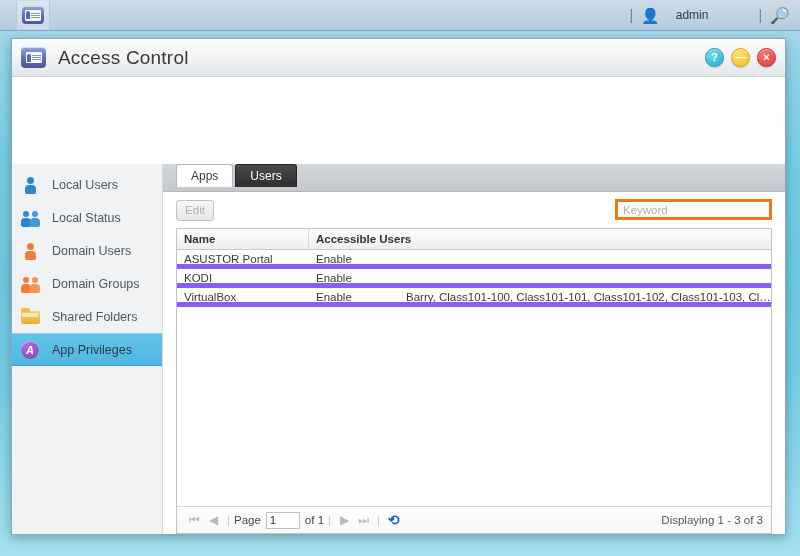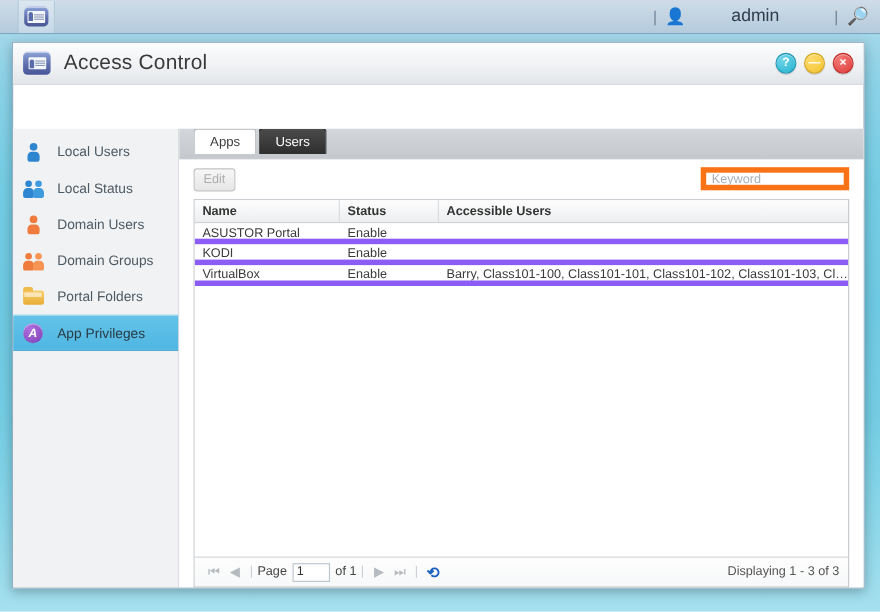--- a/index.html
+++ b/index.html
@@ -37,29 +37,29 @@
   .idcard-head { width: 4px; height: 8px; background: #5a6bab; border-radius: 2px 2px 0 0; }
   .idcard-lines { display: flex; flex-direction: column; gap: 1px; flex: 1; }
   .idcard-lines i { display: block; height: 1px; background: #8b97b8; }
 
   #desktop-right {
     margin-left: auto; display: flex; align-items: center;
     height: 100%; color: #3b4a57; font-size: 12px;
   }
   .divider-bar { color: #6e8296; margin: 0 8px; font-size: 14px; }
   #user-glyph { font-size: 15px; color: #4a5562; line-height: 1; }
-  #admin-name { margin: 0 42px 0 41px; font-size: 16px; color: #2f3c49; text-align: right; }
+  #admin-name { margin: 0 42px 0 16px; font-size: 12px; color: #2f3c49; text-align: right; }
   #search-glyph { font-size: 16px; color: #3b4a57; margin-right: 10px; transform: scaleX(-1); }
 
   
   #window {
     position: absolute; left: 11px; top: 38px; width: 775px; height: 497px;
     background: #fff; border: 1px solid #8aa7bb;
     box-shadow: 0 3px 10px rgba(0,0,0,.28);
-    display: flex; flex-direction: column;
+    display: flex; flex-direction: column; gap: 47px;
   }
   #titlebar {
     height: 38px; flex: 0 0 38px; position: relative;
     background: linear-gradient(180deg, #fbfcfd 0%, #f0f2f4 55%, #e3e6ea 100%);
     border-bottom: 1px solid #c9ced4;
     display: flex; align-items: center;
   }
   #title-icon { margin-left: 9px; }
   #title-icon .idcard { width: 25px; height: 21px; }
   #window-title {
@@ -149,22 +149,22 @@
     padding: 0 13px; background: #fff; position: relative;
   }
   #edit-button {
     min-width: 38px; height: 21px; padding: 0 8px;
     background: linear-gradient(180deg, #f7f7f7 0%, #e6e6e6 100%);
     border: 1px solid #c2c2c2; border-radius: 3px;
     font-size: 11.5px; color: #adadad; cursor: default;
     display: flex; align-items: center; justify-content: center;
   }
   #keyword-input {
-    position: absolute; right: 13px; top: 7px; width: 135px; height: 21px;
-    border: 5px solid #f97316; background: #fff; font-size: 11.5px;
+    position: absolute; right: 13px; top: 7px; width: 157px; height: 21px;
+    border: 3px solid #f97316; background: #fff; font-size: 11.5px;
     color: #444; padding: 0 5px; font-family: "Liberation Sans", sans-serif;
     outline: none;
   }
   #keyword-input::placeholder { color: #a9b0b7; }
 
   #grid {
     margin: 0 13px; flex: 1; min-height: 0;
     border: 1px solid #bfc4c9; display: flex; flex-direction: column;
   }
   #grid-head {
@@ -292,21 +292,21 @@
           <span class="p-head org2" style="left:11px;top:3px;width:6px;height:6px;"></span>
           <span class="p-body org2" style="left:9px;top:10px;width:10px;height:9px;"></span>
         </span>
         <span class="side-label">Domain Groups</span>
       </div>
 
       <div class="side-item">
         <span class="ico">
           <span class="folder"></span>
         </span>
-        <span class="side-label">Portal Folders</span>
+        <span class="side-label">Shared Folders</span>
       </div>
 
       <div class="side-item selected">
         <span class="ico">
           <span class="appico">A</span>
         </span>
         <span class="side-label">App Privileges</span>
       </div>
     </div>
 
@@ -319,21 +319,20 @@
 
       <div id="toolbar">
         <div id="edit-button">Edit</div>
         <input id="keyword-input" type="text" placeholder="Keyword" style="">
       </div>
 
       <div id="grid">
 
         <div id="grid-head">
           <div class="col-name">Name</div>
-          <div class="col-status">Status</div>
           <div class="col-users">Accessible Users</div>
         </div>
 
         <div id="grid-body">
 
           <div class="grid-row">
             <div class="col-name">ASUSTOR Portal</div>
             <div class="col-status">Enable</div>
             <div class="col-users"></div>
           </div>

